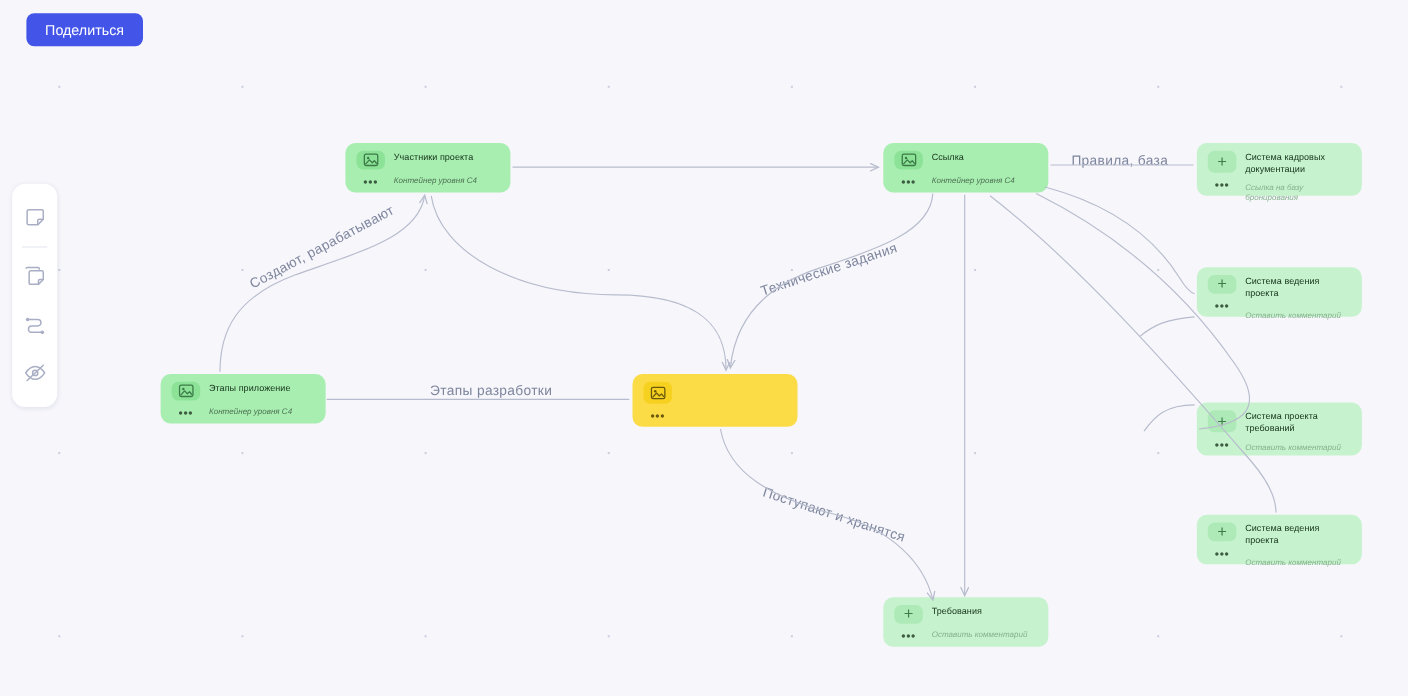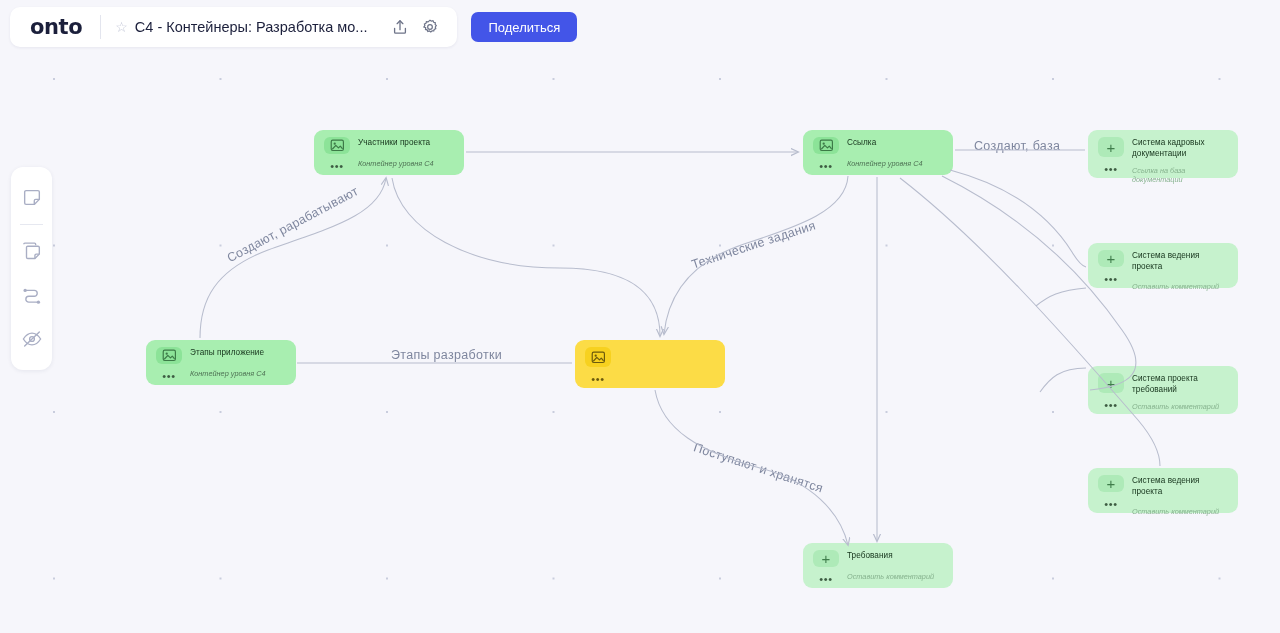--- a/index.html
+++ b/index.html
@@ -296,21 +296,21 @@
 
     <div class="node green-l" style="left:1088px; top:130px; width:150px; height:48px;">
       <div class="n-left">
         <div class="n-thumb">
             <span class="plus">+</span>
           </div>
         <div class="n-dots">•••</div>
       </div>
       <div class="n-body">
         <div class="n-title">Система кадровых документации</div>
-        <div class="n-sub muted" style="margin-top:7px">Ссылка на база документации</div>
+        <div class="n-sub muted" style="margin-top:7px">Ссылка на базу бронирования</div>
       </div>
     </div>
 
     <div class="node green-l" style="left:1088px; top:243px; width:150px; height:45px;">
       <div class="n-left">
         <div class="n-thumb">
             <span class="plus">+</span>
           </div>
         <div class="n-dots">•••</div>
       </div>
@@ -356,43 +356,24 @@
       <div class="n-body">
         <div class="n-title">Требования</div>
         <div class="n-sub muted">Оставить комментарий</div>
       </div>
     </div>
 
     <div class="elabel" style="left:228px; top:252px; transform:rotate(-28deg); transform-origin:left center;">Создают, рарабатывают</div>
     <div class="elabel" style="left:692px; top:258px; transform:rotate(-18deg); transform-origin:left center;">Технические задания</div>
     <div class="elabel" style="left:391px; top:348px;">Этапы разработки</div>
     <div class="elabel" style="left:694px; top:440px; transform:rotate(18deg); transform-origin:left center;">Поступают и хранятся</div>
-    <div class="elabel" style="left:974px; top:139px;">Создают, база</div>
+    <div class="elabel" style="left:974px; top:139px;">Правила, база</div>
   </div>
 
   <div id="topbar">
-    <div class="topbar-pill">
-      <div class="brand">onto</div>
-      <div class="vdiv"></div>
-      <div class="star-icon">☆</div>
-      <div class="doc-title">C4 - Контейнеры: Разработка мо...</div>
-      <div class="tb-icon">
-        <svg width="18" height="18" viewBox="0 0 20 20" fill="none" stroke="currentColor" stroke-width="1.45" stroke-linecap="round" stroke-linejoin="round">
-          <path d="M10 13 V3.3"></path>
-          <path d="M6.8 6.3 L10 3.1 L13.2 6.3"></path>
-          <path d="M4 11.5 v4.3 a1 1 0 0 0 1 1 h10 a1 1 0 0 0 1-1 v-4.3"></path>
-        </svg>
-      </div>
-      <div class="tb-icon">
-        <svg width="18" height="18" viewBox="0 0 20 20" fill="none" stroke="currentColor" stroke-width="1.35">
-          <circle cx="10" cy="10" r="2.6"></circle>
-          <path d="M10 2.4 l1.5 1.1 1.8-.5.8 1.7 1.8.5-.2 1.9 1.3 1.4-1.1 1.5.5 1.8-1.7.8-.5 1.8-1.9-.2-1.4 1.3-1.5-1.1-1.8.5-.8-1.7-1.8-.5.2-1.9L3.2 10l1.1-1.5-.5-1.8 1.7-.8.5-1.8 1.9.2z"></path>
-        </svg>
-      </div>
-    </div>
     <button class="share-btn">Поделиться</button>
   </div>
 
   <div id="rail">
     <div class="rail-btn">
       <svg width="22" height="22" viewBox="0 0 24 24" fill="none" stroke="currentColor" stroke-width="1.5" stroke-linejoin="round">
         <path d="M4 5.5 a1.5 1.5 0 0 1 1.5-1.5 h13 a1.5 1.5 0 0 1 1.5 1.5 v8 l-5.5 5.5 h-9 a1.5 1.5 0 0 1-1.5-1.5 z"></path>
         <path d="M20 13.5 h-4 a1.5 1.5 0 0 0-1.5 1.5 v4"></path>
       </svg>
     </div>

